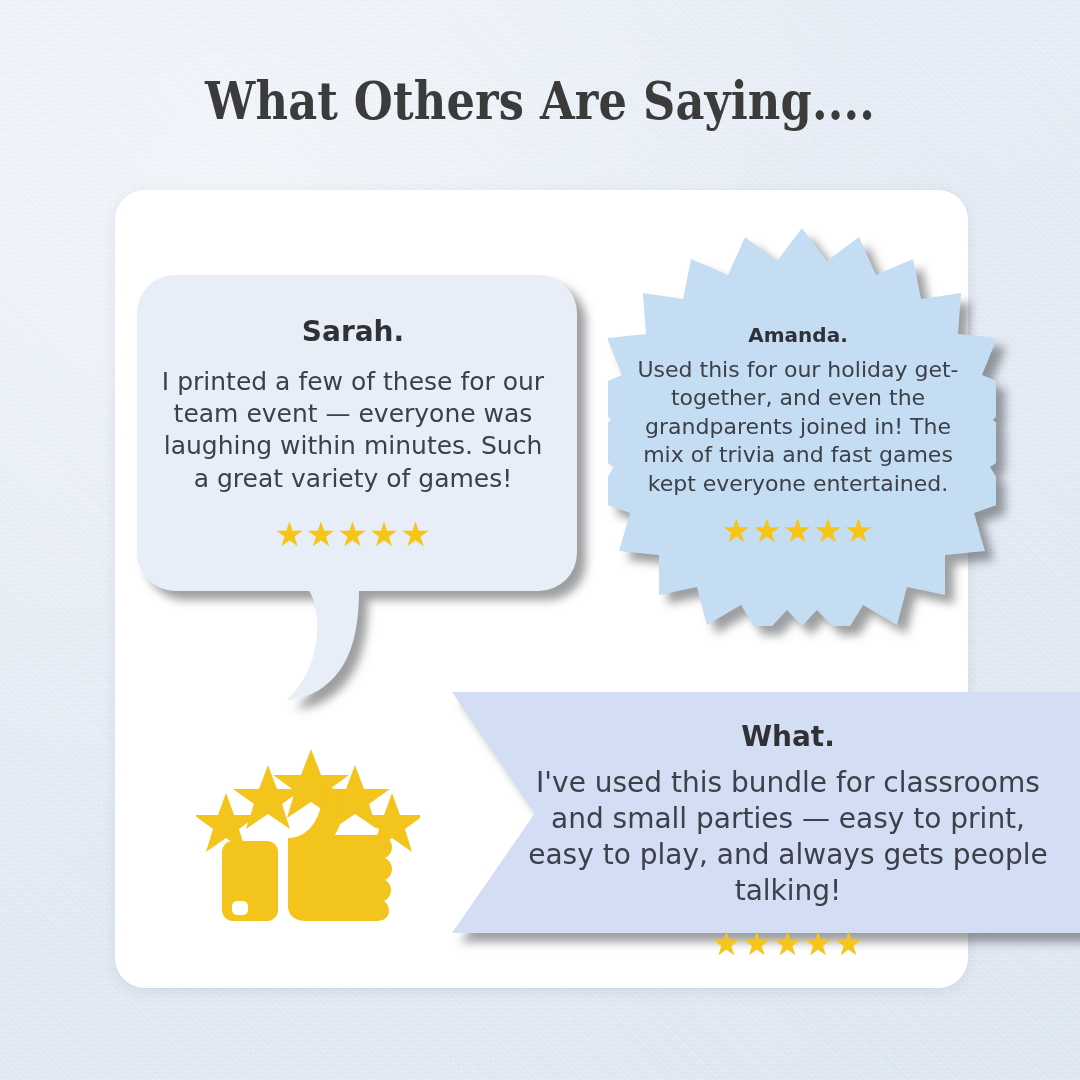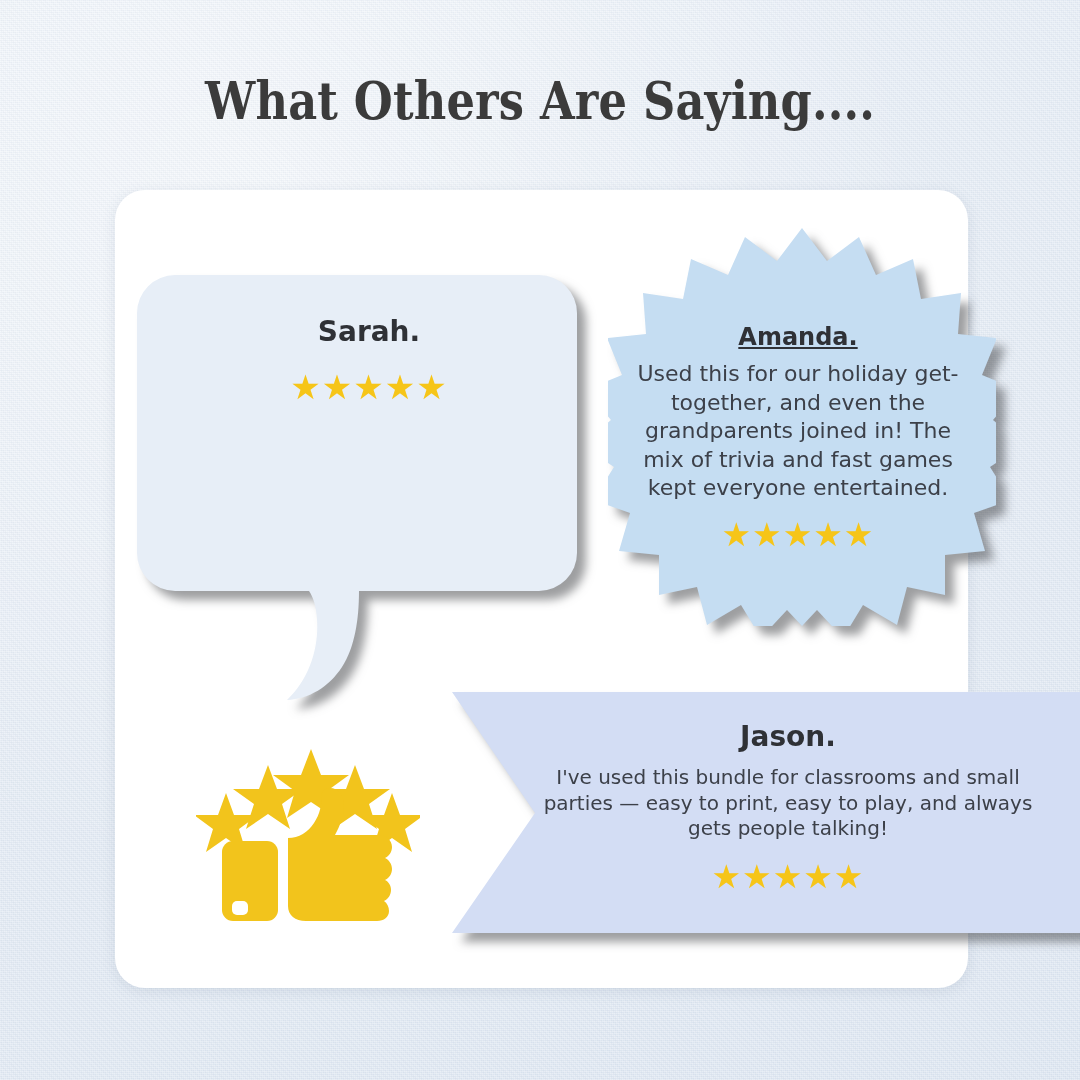--- a/index.html
+++ b/index.html
@@ -81,21 +81,21 @@
     height: 425px;
   }
   #sarah-shape {
     position: absolute;
     inset: 0;
     width: 440px;
     height: 425px;
   }
   #sarah-content {
     position: absolute;
-    left: 16px;
+    left: 0;
     top: 42px;
     width: 432px;
     text-align: center;
   }
 
   .speaker-name {
     font-family: "DejaVu Sans", sans-serif;
     font-weight: bold;
     color: #2f3136;
     line-height: 1.1;
@@ -137,21 +137,21 @@
     width: 388px;
     height: 398px;
   }
   #amanda-content {
     position: absolute;
     left: 22px;
     top: 96px;
     width: 336px;
     text-align: center;
   }
-  #amanda-name { font-size: 24px; text-decoration: underline; }
+  #amanda-name { font-size: 20px; }
   #amanda-text {
     font-size: 22px;
     margin-top: 10px;
   }
   #amanda-stars {
     font-size: 33px;
     margin-top: 16px;
   }
 
   
@@ -170,21 +170,21 @@
   }
   #jason-content {
     position: absolute;
     left: 88px;
     top: 30px;
     width: 520px;
     text-align: center;
   }
   #jason-name { font-size: 28px; }
   #jason-text {
-    font-size: 20px;
+    font-size: 28px;
     margin-top: 12px;
   }
   #jason-stars {
     font-size: 33px;
     margin-top: 18px;
   }
 
   
   #thumb-icon {
     position: absolute;
@@ -210,20 +210,21 @@
       <path d="M38,0 H402 A38,38 0 0 1 440,38 V278 A38,38 0 0 1 402,316
                H222
                C222,344 218,372 205,392
                C192,412 172,424 150,425
                C172,404 182,374 180,344
                C179,330 176,322 172,316
                H38 A38,38 0 0 1 0,278 V38 A38,38 0 0 1 38,0 Z" fill="#e7eef7"></path>
     </svg>
     <div id="sarah-content">
       <div id="sarah-name" class="speaker-name">Sarah.</div>
+      <div id="sarah-text" class="quote-text">I printed a few of these for our team event — everyone was laughing within minutes. Such a great variety of games!</div>
       <div id="sarah-stars" class="stars">★★★★★</div>
     </div>
   </div>
 
   <div id="amanda-wrap">
     <svg id="amanda-shape" class="shadowed" viewBox="0 0 388 398">
       <polygon fill="#c5ddf2" points="
         194,0 219,33 251,9 268,47 305,31 313,71 353,65 350,106 389,110 374,147
         410,162 385,192 415,217 382,239 403,272 366,285 377,323 337,327 337,367
         299,359 289,397 255,377 235,410 209,382 194,398 179,382 153,410 133,377
@@ -235,21 +236,21 @@
       <div id="amanda-text" class="quote-text">Used this for our holiday get-together, and even the grandparents joined in! The mix of trivia and fast games kept everyone entertained.</div>
       <div id="amanda-stars" class="stars">★★★★★</div>
     </div>
   </div>
 
   <div id="jason-wrap">
     <svg id="jason-shape" class="shadowed" viewBox="0 0 648 250">
       <polygon fill="#d3ddf4" points="12,0 648,0 648,241 12,241 95,121"></polygon>
     </svg>
     <div id="jason-content">
-      <div id="jason-name" class="speaker-name">Jason.</div>
+      <div id="jason-name" class="speaker-name">What.</div>
       <div id="jason-text" class="quote-text">I've used this bundle for classrooms and small parties — easy to print, easy to play, and always gets people talking!</div>
       <div id="jason-stars" class="stars">★★★★★</div>
     </div>
   </div>
 
   <svg id="thumb-icon" viewBox="0 0 224 190">
     <g fill="#f2c41c">
 
       <polygon points="30,62 38,84 62,84 43,98 50,121 30,107 10,121 17,98 -2,84 22,84"></polygon>
       <polygon points="72,34 81,58 107,58 86,73 94,98 72,83 50,98 58,73 37,58 63,58"></polygon>

